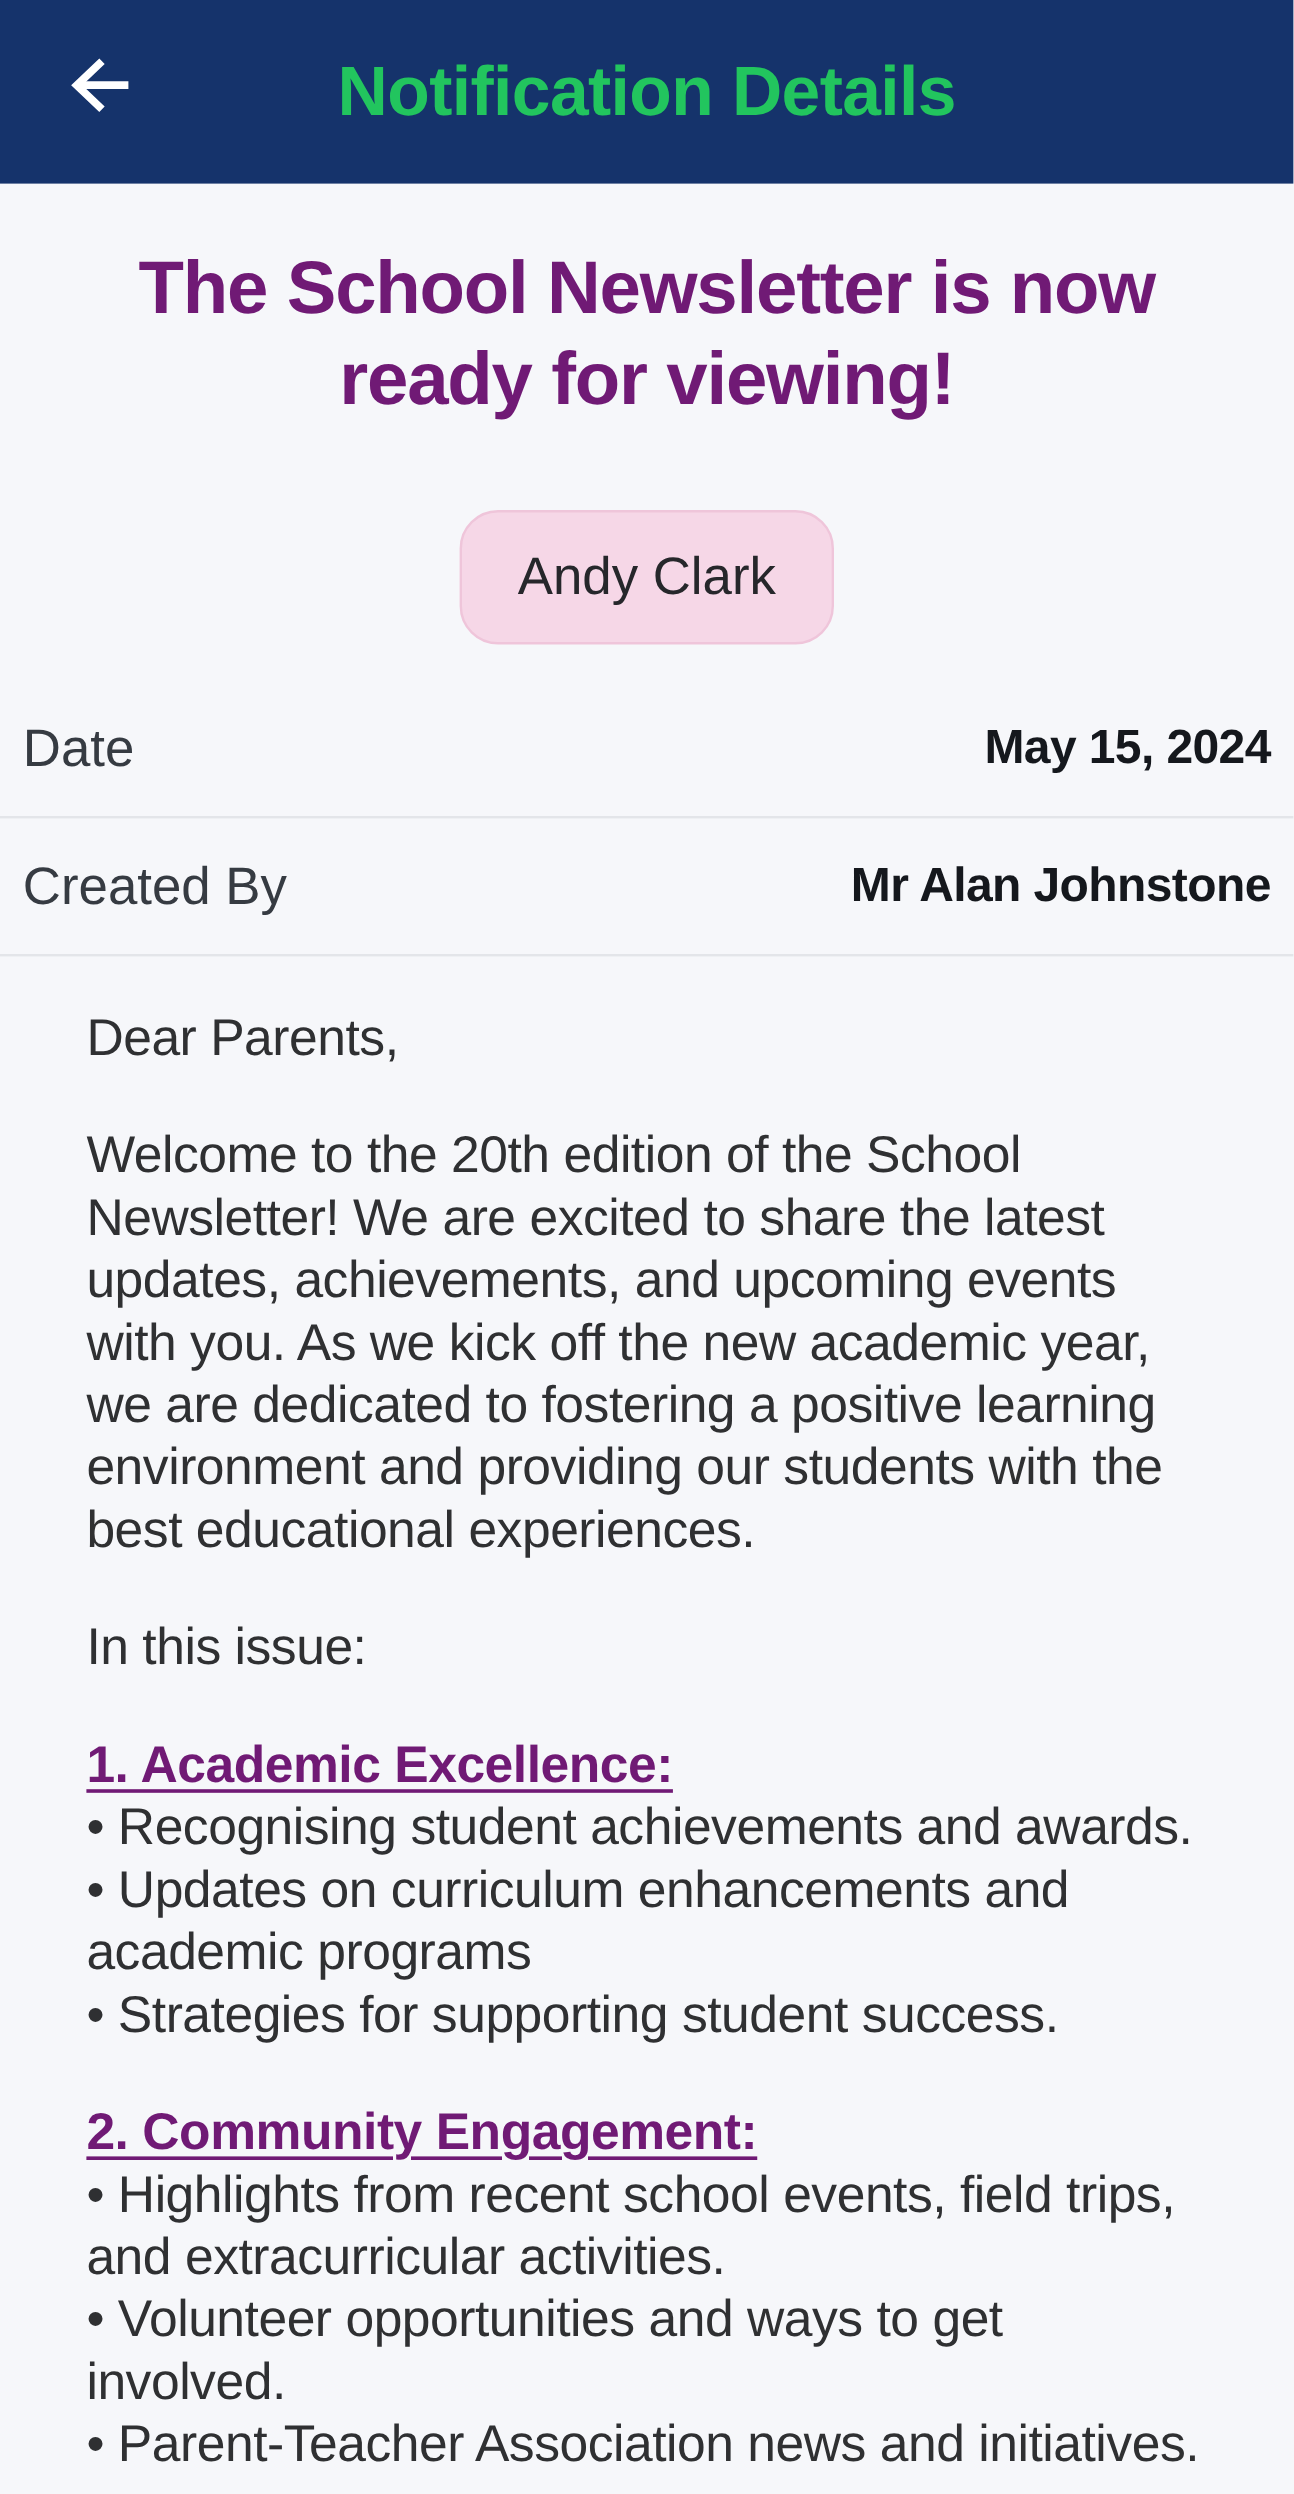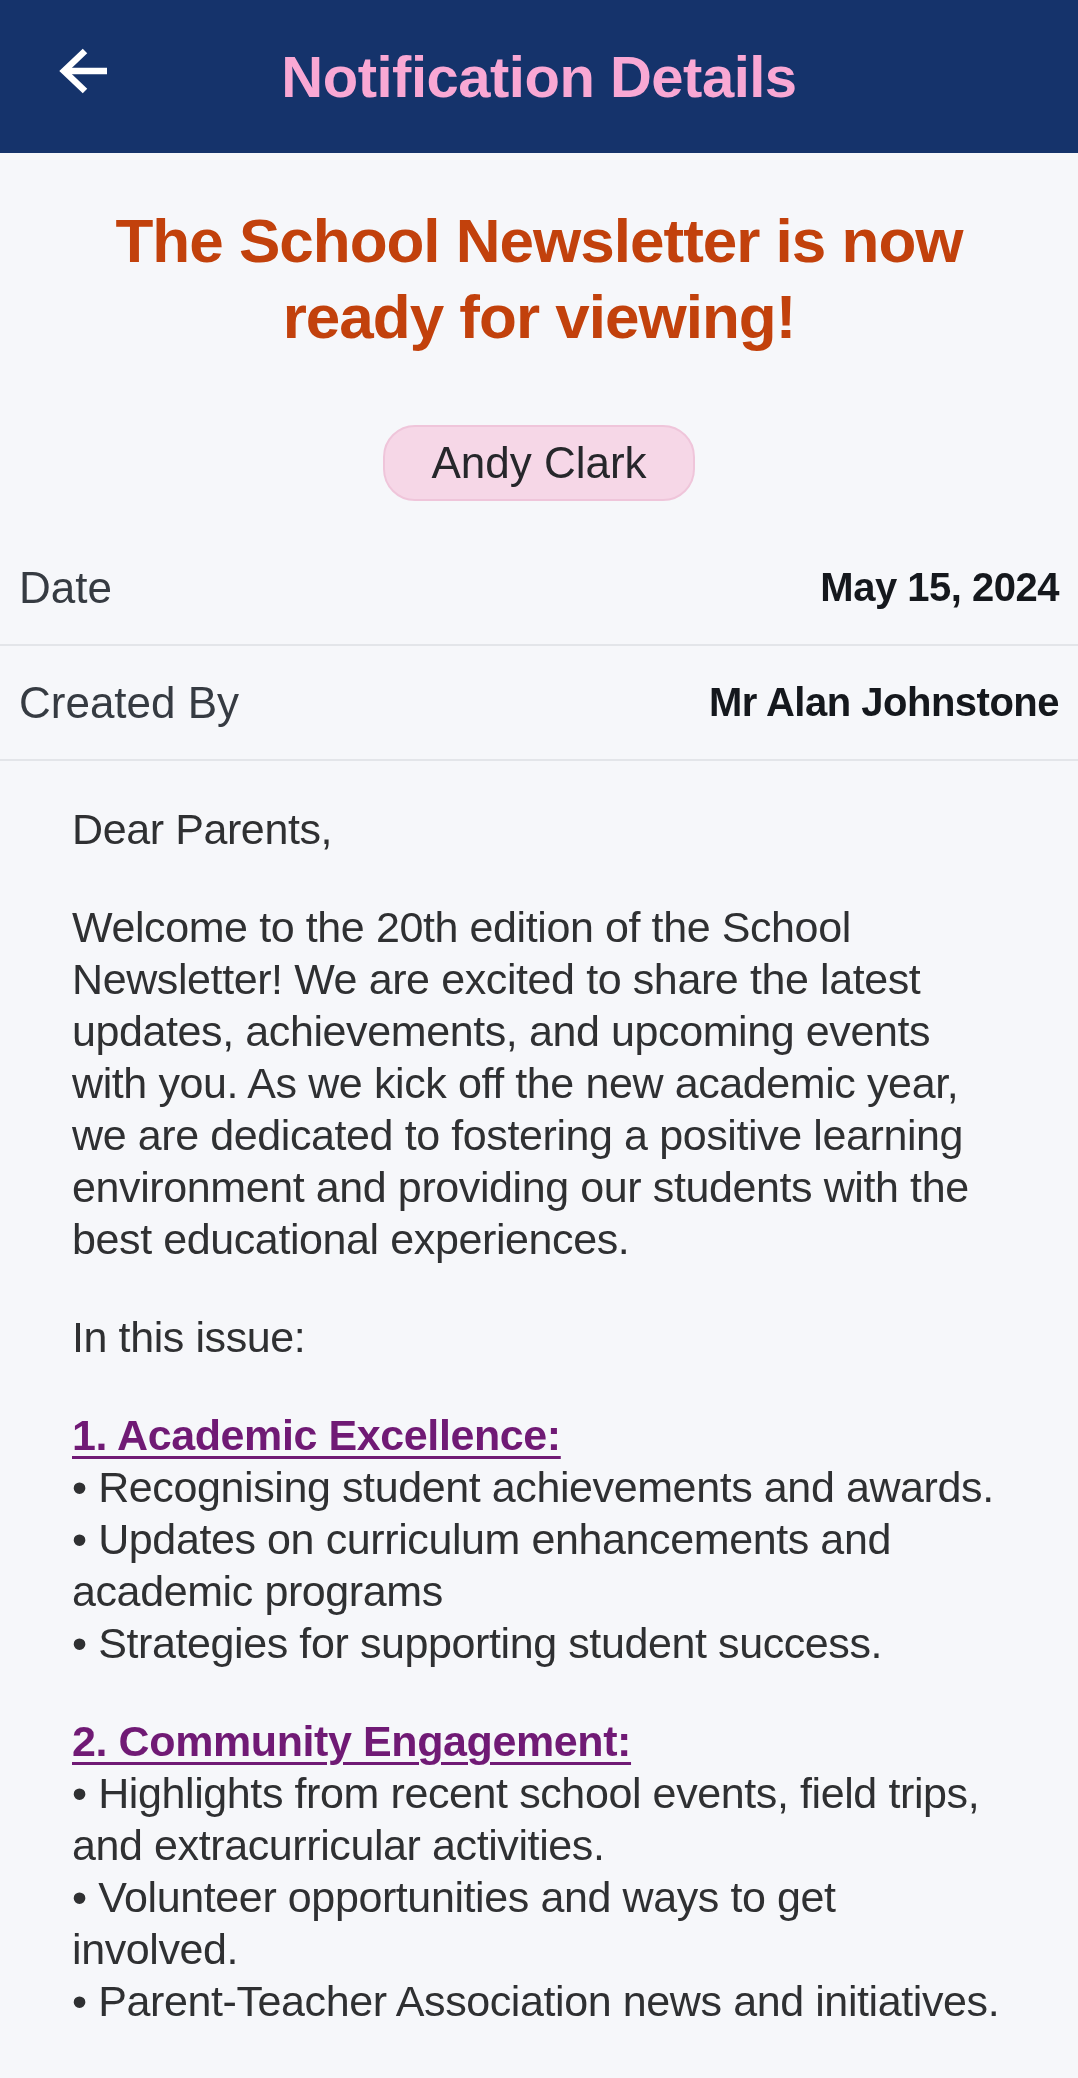--- a/index.html
+++ b/index.html
@@ -27,46 +27,46 @@
     height:62px;
     background:transparent;
     border:none;
     cursor:pointer;
     display:flex;
     align-items:center;
     justify-content:center;
   }
   .back-btn svg { display:block; }
   .app-title {
-    color:#f9a8d4;
+    color:#22c55e;
     font-size:58px;
     font-weight:700;
     letter-spacing:-0.5px;
     text-align:center;
   }
   .notif-title {
     margin:50px auto 0;
     max-width:910px;
     text-align:center;
     font-size:62px;
     line-height:76px;
     font-weight:700;
     letter-spacing:-1px;
-    color:#c2410c;
+    color:#701a75;
   }
   .badge-row {
     margin-top:70px;
     display:flex;
     justify-content:center;
   }
   .badge {
     background:#F6D7E7;
     border:2px solid #EFC5DA;
     border-radius:32px;
-    padding:11px 46px;
+    padding:29px 46px;
     font-size:44px;
     color:#26272B;
     cursor:pointer;
   }
   .meta { margin-top:30px; }
   .meta-row {
     height:115px;
     display:flex;
     align-items:center;
     justify-content:space-between;

